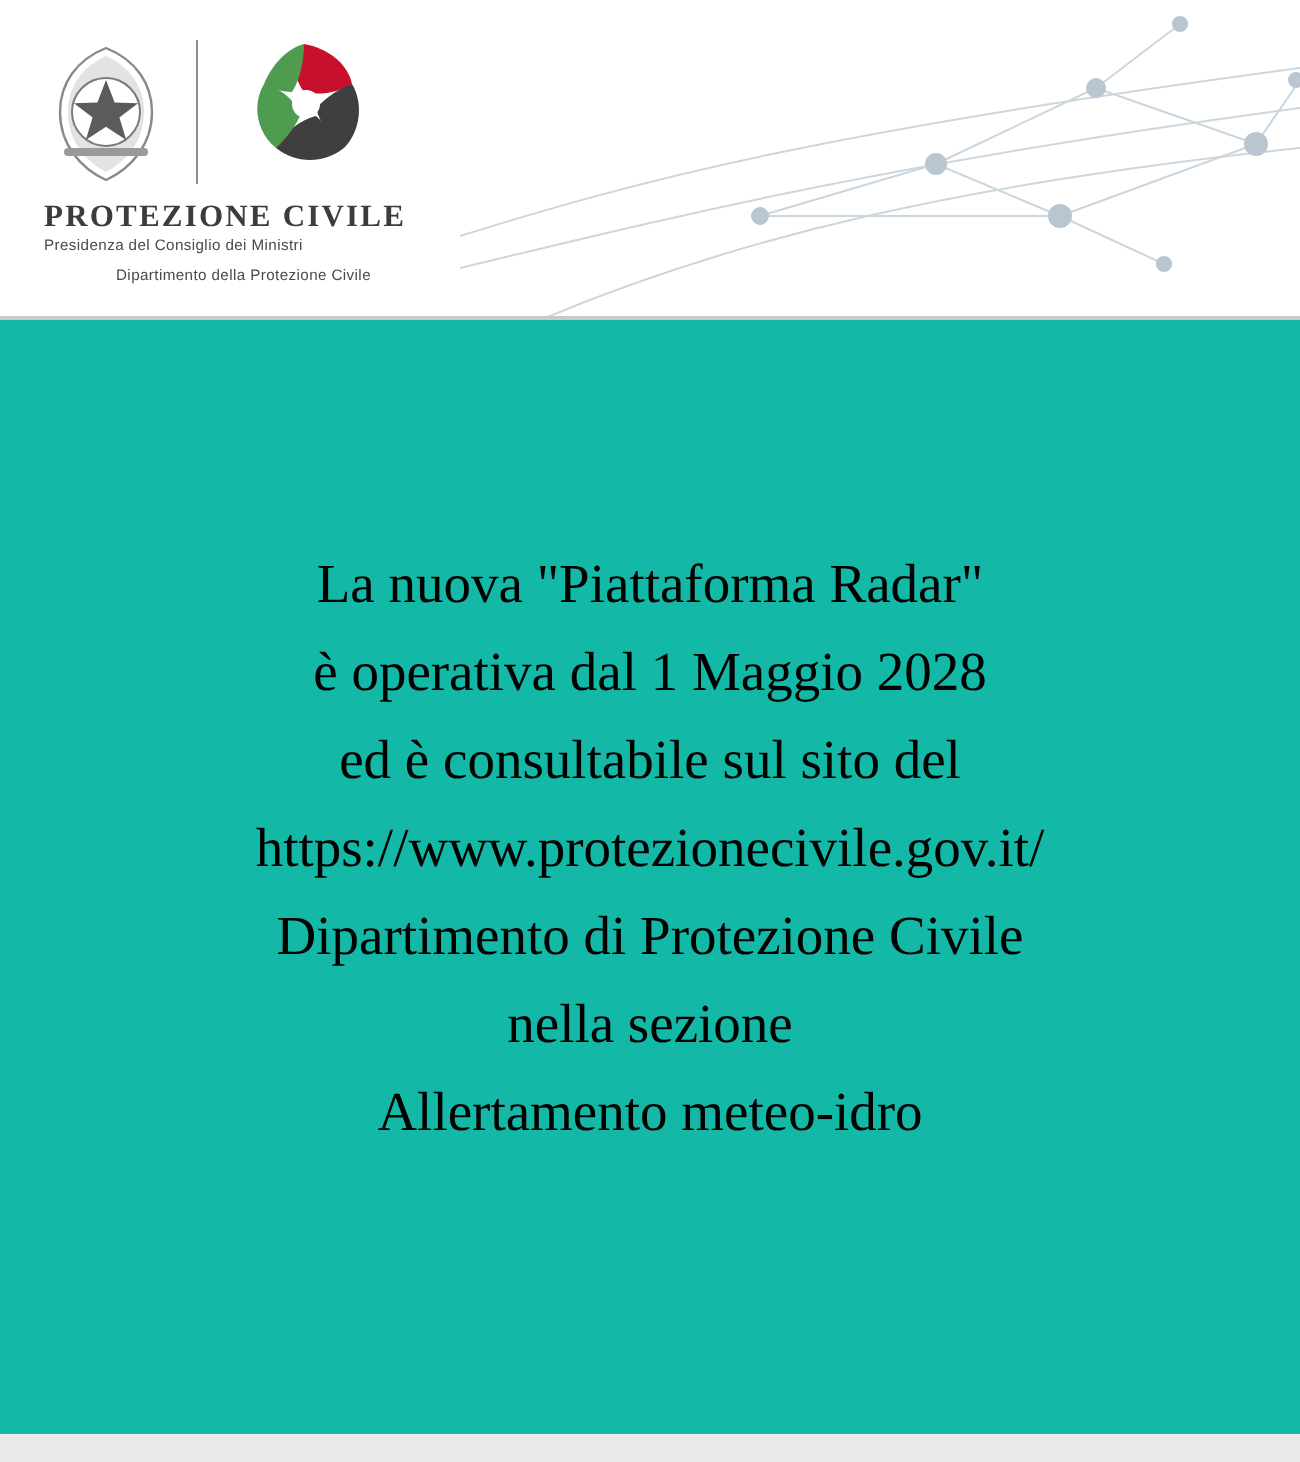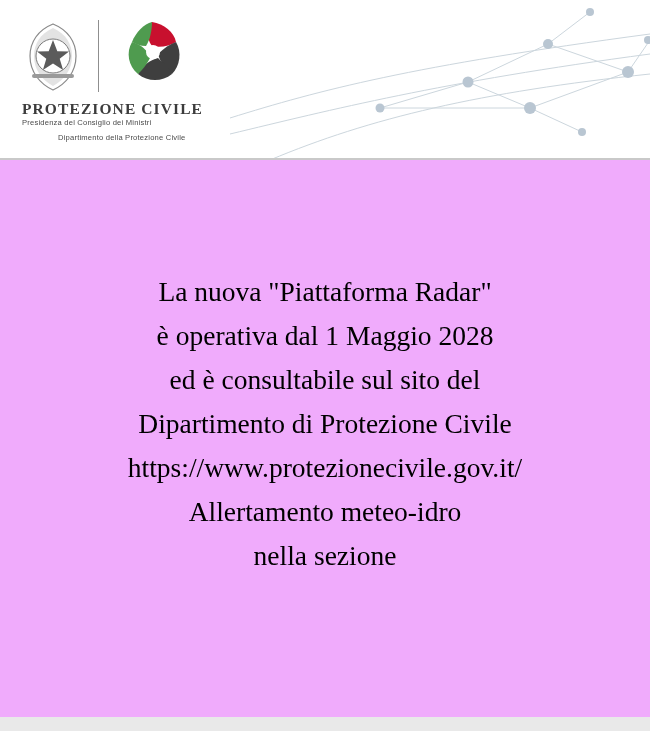--- a/index.html
+++ b/index.html
@@ -11,21 +11,21 @@
     height: 731px;
     background: #ffffff;
     font-family: "Liberation Sans", sans-serif;
     overflow: hidden;
   }
 
   .page {
     position: relative;
     width: 650px;
     height: 731px;
-    background: #f0abfc;
+    background: #14b8a6;
     box-sizing: border-box;
   }
 
   
   .header {
     position: relative;
     width: 650px;
     height: 160px;
     background: #ffffff;
     overflow: hidden;
@@ -200,21 +200,21 @@
     </div>
 
     <div class="header-rule"></div>
   </div>
 
   <div class="content">
     <div class="message">
       <span class="line">La nuova "Piattaforma Radar"</span>
       <span class="line">è operativa dal 1 Maggio 2028</span>
       <span class="line">ed è consultabile sul sito del</span>
+      <span class="line">https://www.protezionecivile.gov.it/</span>
       <span class="line">Dipartimento di Protezione Civile</span>
-      <span class="line">https://www.protezionecivile.gov.it/</span>
+      <span class="line">nella sezione</span>
       <span class="line">Allertamento meteo-idro</span>
-      <span class="line">nella sezione</span>
     </div>
   </div>
 
   <div class="footer-bar"></div>
 </div>
 
 </body></html>

